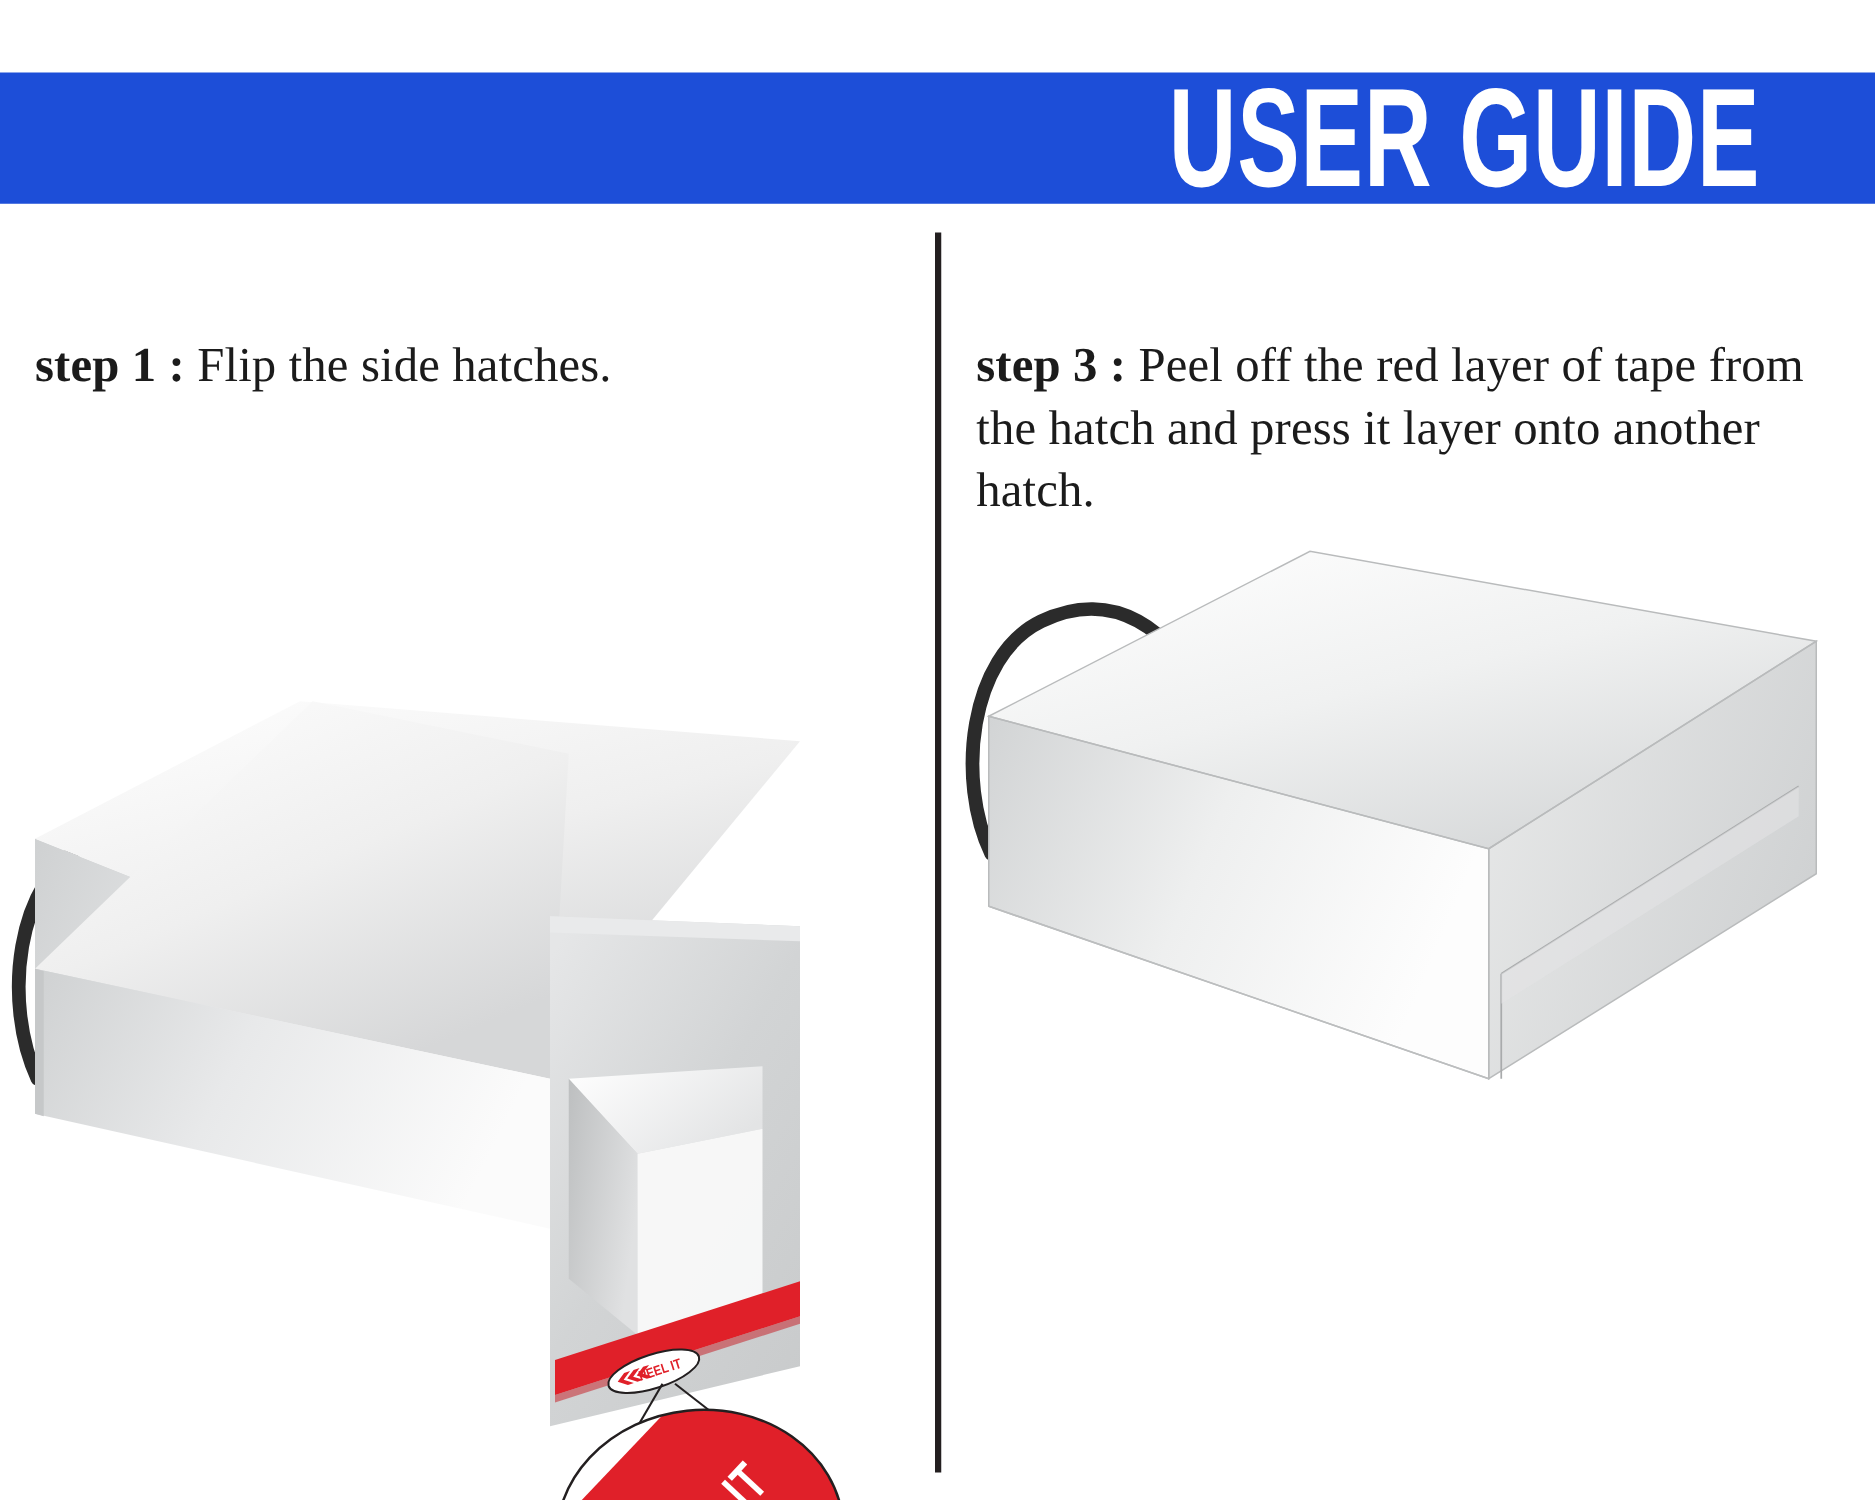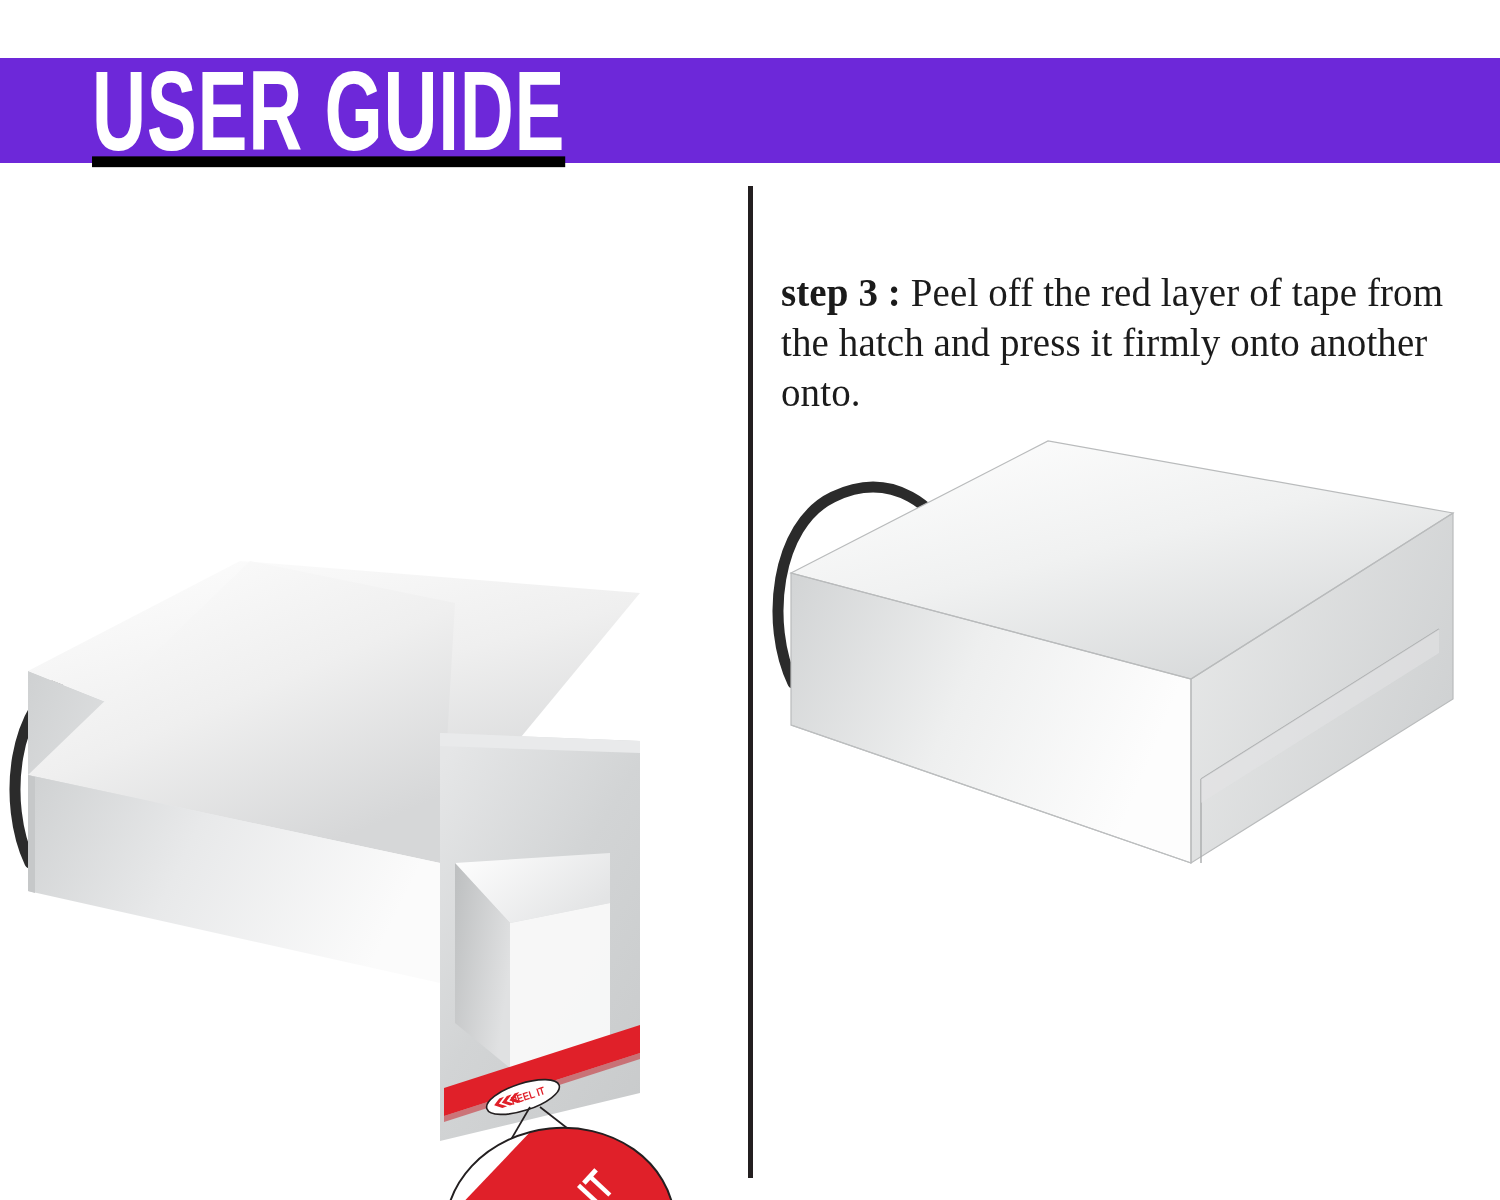--- a/index.html
+++ b/index.html
@@ -16,25 +16,24 @@
     -webkit-font-smoothing: antialiased;
   }
 
   
   .header-band {
     position: absolute;
     left: 0;
     top: 58px;
     width: 1500px;
     height: 105px;
-    background: #6d28d9;
+    background: #1d4ed8;
     display: flex;
     align-items: center;
-    justify-content: flex-start;
-    text-decoration: underline;
+    justify-content: flex-end;
   }
   .header-title {
     font-family: "Liberation Sans", sans-serif;
     font-weight: bold;
     font-size: 104px;
     line-height: 104px;
     letter-spacing: 1px;
     color: #ffffff;
     transform: scaleX(0.72) scaleY(1.08);
     transform-origin: center center;
@@ -88,20 +87,24 @@
 <body>
 
 <div class="header-band">
   <div class="header-title">USER GUIDE</div>
 </div>
 
 <div class="divider"></div>
 
 <div class="panel panel-left">
 
+  <div class="step-heading">
+    <span class="step-label">step 1 : </span>
+    <span>Flip the side hatches.</span>
+  </div>
 
   <div class="illus">
     <svg width="748" height="1037" viewBox="0 0 748 1037" xmlns="http://www.w3.org/2000/svg">
       <defs>
         <linearGradient id="topFace1" x1="0" y1="0" x2="0.6" y2="1">
           <stop offset="0%" stop-color="#ffffff"></stop>
           <stop offset="55%" stop-color="#efefef"></stop>
           <stop offset="100%" stop-color="#d6d7d8"></stop>
         </linearGradient>
         <linearGradient id="frontFace1" x1="0" y1="0" x2="1" y2="0.25">
@@ -208,21 +211,21 @@
         </g>
       </g>
     </svg>
   </div>
 </div>
 
 <div class="panel panel-right">
 
   <div class="step-heading">
     <span class="step-label">step 3 : </span>
-    <span>Peel off the red layer of tape from the hatch and press it firmly onto another onto.</span>
+    <span>Peel off the red layer of tape from the hatch and press it layer onto another hatch.</span>
   </div>
 
   <div class="illus">
     <svg width="747" height="1037" viewBox="0 0 747 1037" xmlns="http://www.w3.org/2000/svg">
       <defs>
         <linearGradient id="topFace2" x1="0.05" y1="0" x2="0.75" y2="1">
           <stop offset="0%" stop-color="#ffffff"></stop>
           <stop offset="50%" stop-color="#f0f1f1"></stop>
           <stop offset="100%" stop-color="#d5d7d8"></stop>
         </linearGradient>

